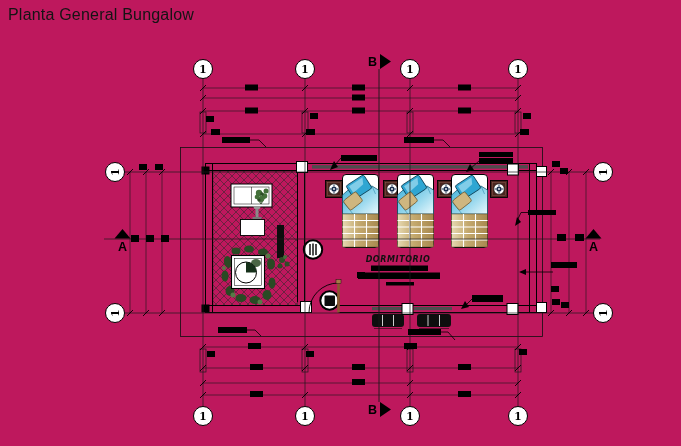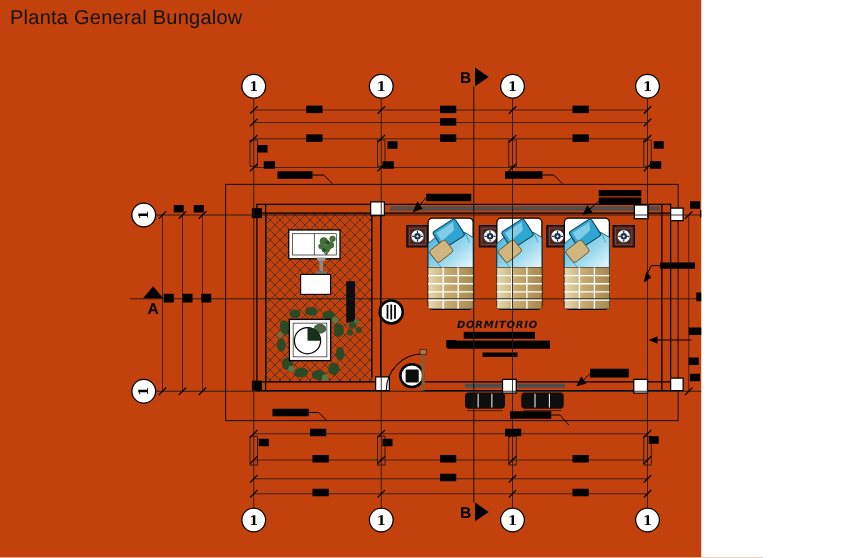--- a/index.html
+++ b/index.html
@@ -1,16 +1,16 @@
 <!DOCTYPE html>
 <html><head>
 <meta charset="utf-8">
 <style>
   html,body{margin:0;padding:0;background:#fff;}
-  .stage{position:relative;width:561px;height:446px;background:#c2410c;overflow:hidden;
+  .stage{position:relative;width:681px;height:446px;background:#be185d;overflow:hidden;
          font-family:"Liberation Sans",sans-serif;text-align:right;}
   .title{position:absolute;left:8px;top:6px;font-size:16px;color:#141414;letter-spacing:.2px;}
   svg{position:absolute;left:0;top:0;}
   text{font-family:"Liberation Sans",sans-serif;}
   .bubble-num{font-family:"DejaVu Serif",serif;font-weight:bold;font-size:10.5px;}
   .section-letter{font-weight:bold;font-size:12.5px;}
   .room-label{font-family:"DejaVu Sans",sans-serif;font-weight:bold;font-style:italic;
               font-size:8px;letter-spacing:.6px;}
 </style>
 </head>

